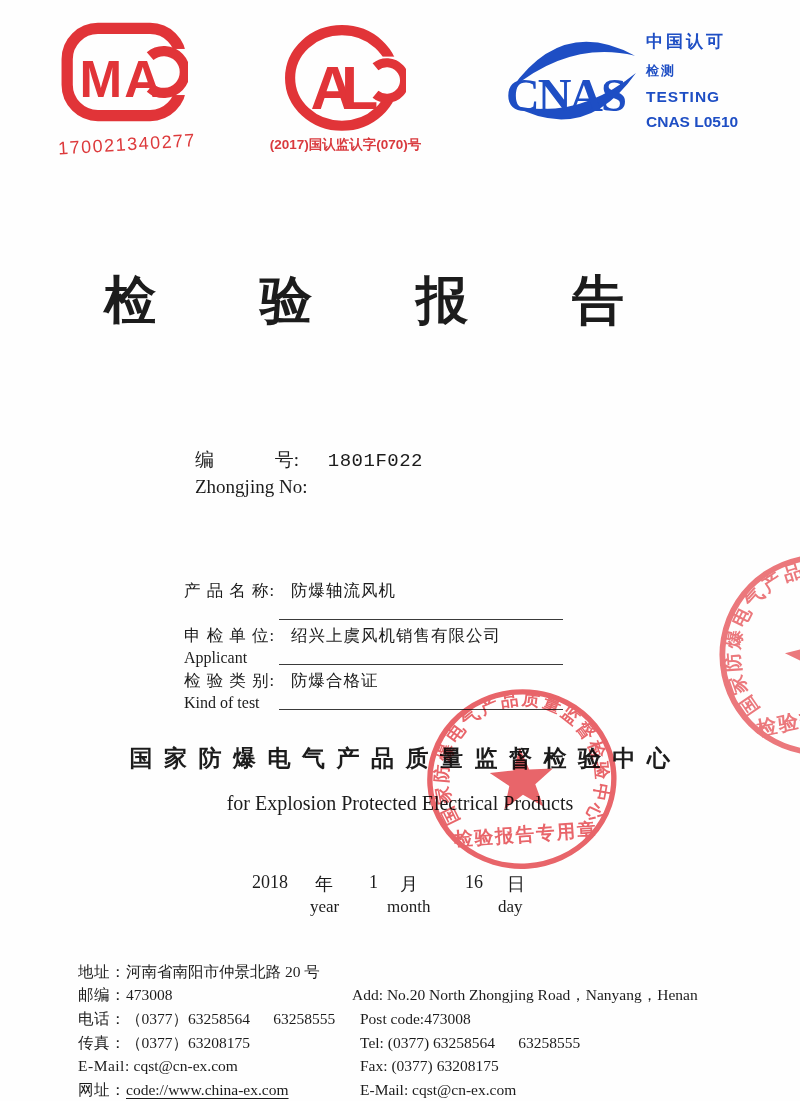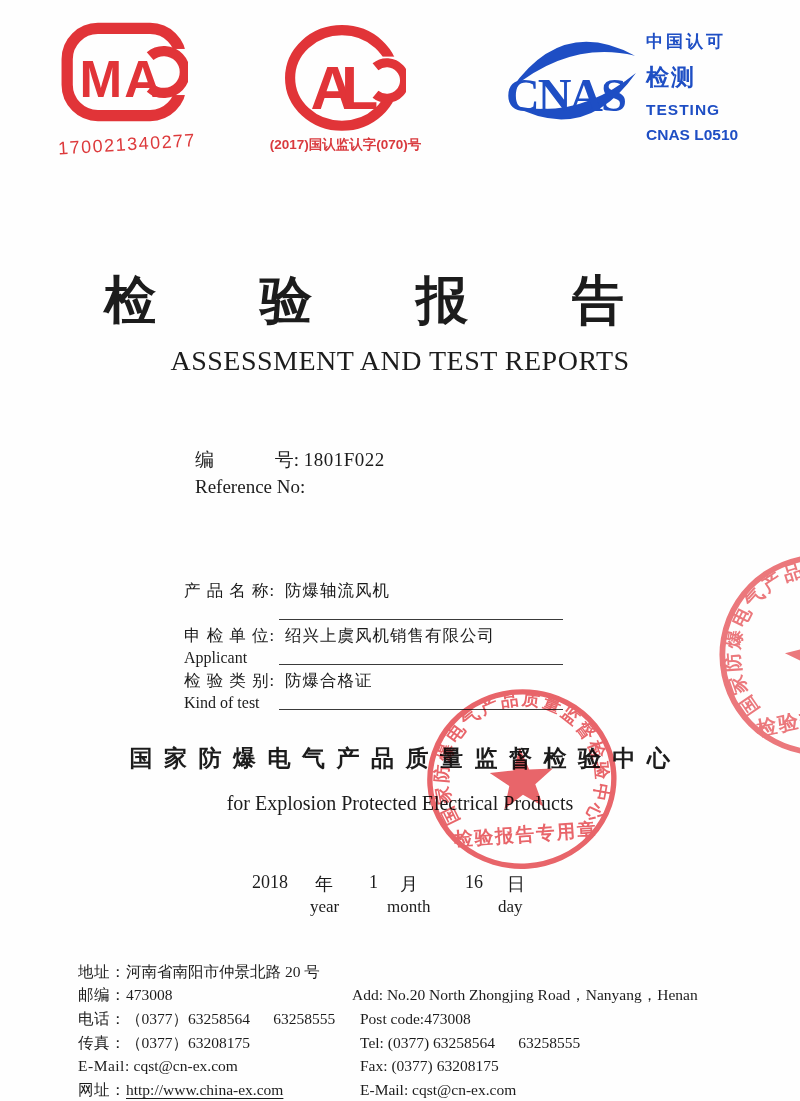--- a/index.html
+++ b/index.html
@@ -26,43 +26,43 @@
     font-family:"Liberation Sans","DejaVu Sans",sans-serif;
     font-weight:bold;font-size:13.5px;color:#d93a3e;
   }
   .cnas-logo{position:absolute;left:505px;top:22px;}
   .cnas-side{
     position:absolute;left:646px;top:30px;width:130px;
     color:#1e4ec4;font-family:"Liberation Sans","DejaVu Sans",sans-serif;
     font-weight:bold;
   }
   .cnas-side .l1{font-size:17px;letter-spacing:3px;}
-  .cnas-side .l2{font-size:23px;letter-spacing:2px;margin-top:9px;}
+  .cnas-side .l2{font-size:13px;letter-spacing:2px;margin-top:9px;}
   .cnas-side .l3{font-size:15.5px;letter-spacing:1px;margin-top:8px;}
   .cnas-side .l4{font-size:15.5px;margin-top:7px;}
   
   .title-cn{
     position:absolute;left:0;top:266px;width:800px;text-align:center;
     font-size:52px;font-weight:bold;letter-spacing:104px;padding-left:32px;
     box-sizing:border-box;white-space:nowrap;
   }
   .title-en{
     position:absolute;left:0;top:345px;width:800px;text-align:center;
     font-size:28px;letter-spacing:0.5px;
   }
   
   .ref{position:absolute;left:195px;top:447px;font-size:19px;}
   .ref-row span{display:inline-block;}
   .ref-hao{margin-left:56px;}
-  .ref-val{letter-spacing:0.5px;}
+  .ref-val{margin-left:24px;letter-spacing:0.5px;font-family:Liberation Mono, monospace;}
   .ref-en{margin-top:3px;font-size:19px;}
   
   .fields{position:absolute;left:184px;top:580px;width:380px;}
   .field{position:relative;height:45px;}
-  .cnrow{display:flex;font-size:16.5px;}
+  .cnrow{display:flex;font-size:16.5px;gap:6px;}
   .cnrow .flabel{width:101px;letter-spacing:1px;flex:none;}
   .cnrow .fvalue{letter-spacing:1px;}
   .enrow{font-size:16px;margin-top:2px;}
   .fline{position:absolute;left:95px;right:1px;top:39px;border-bottom:1.5px solid #3a3a3a;}
   
   .centre{position:absolute;left:0;top:743px;width:800px;text-align:center;}
   .centre-cn{font-size:23px;font-weight:bold;letter-spacing:11.5px;padding-left:11px;white-space:nowrap;}
   .centre-en{font-size:20px;line-height:27px;margin-top:16px;}
   
   .stamp{position:absolute;left:424px;top:688px;width:196px;height:186px;
@@ -115,29 +115,28 @@
     <text x="1" y="88" font-family="Liberation Serif, DejaVu Serif, serif" font-weight="bold" font-size="46" fill="#1e4ec4" letter-spacing="-2">CNAS</text>
   </svg>
   <div class="cnas-side">
     <div class="l1">中国认可</div>
     <div class="l2">检测</div>
     <div class="l3">TESTING</div>
     <div class="l4">CNAS L0510</div>
   </div>
 
   <div class="title-cn">检验报告</div>
-  <div class="title-en">ASSESSMENT AND TEST REPORTS</div>
 
   <div class="ref">
     <div class="ref-row">
       <span>编</span>
       <span class="ref-hao">号:</span>
       <span class="ref-val">1801F022</span>
     </div>
-    <div class="ref-en">Reference No:</div>
+    <div class="ref-en">Zhongjing No:</div>
   </div>
 
   <div class="fields">
     <div class="field">
       <div class="cnrow">
         <span class="flabel">产 品 名 称:</span>
         <span class="fvalue">防爆轴流风机</span>
       </div>
       <div class="fline"></div>
     </div>
@@ -217,18 +216,18 @@
     </div>
     <div class="f-row">
       <span class="f-left"><span class="f-label">传真：</span><span>（0377）63208175</span></span>
       <span class="f-right ind">Fax: (0377) 63208175</span>
     </div>
     <div class="f-row">
       <span class="f-left"><span class="f-label">E-Mail:</span><span> cqst@cn-ex.com</span></span>
       <span class="f-right ind">E-Mail: cqst@cn-ex.com</span>
     </div>
     <div class="f-row">
-      <span class="f-left"><span class="f-label">网址：</span><a href="#" class="url-link">http://www.china-ex.com</a></span>
+      <span class="f-left"><span class="f-label">网址：</span><a href="#" class="url-link">code://www.china-ex.com</a></span>
       
     </div>
   </div>
 
 </div>
 
 </body></html>

